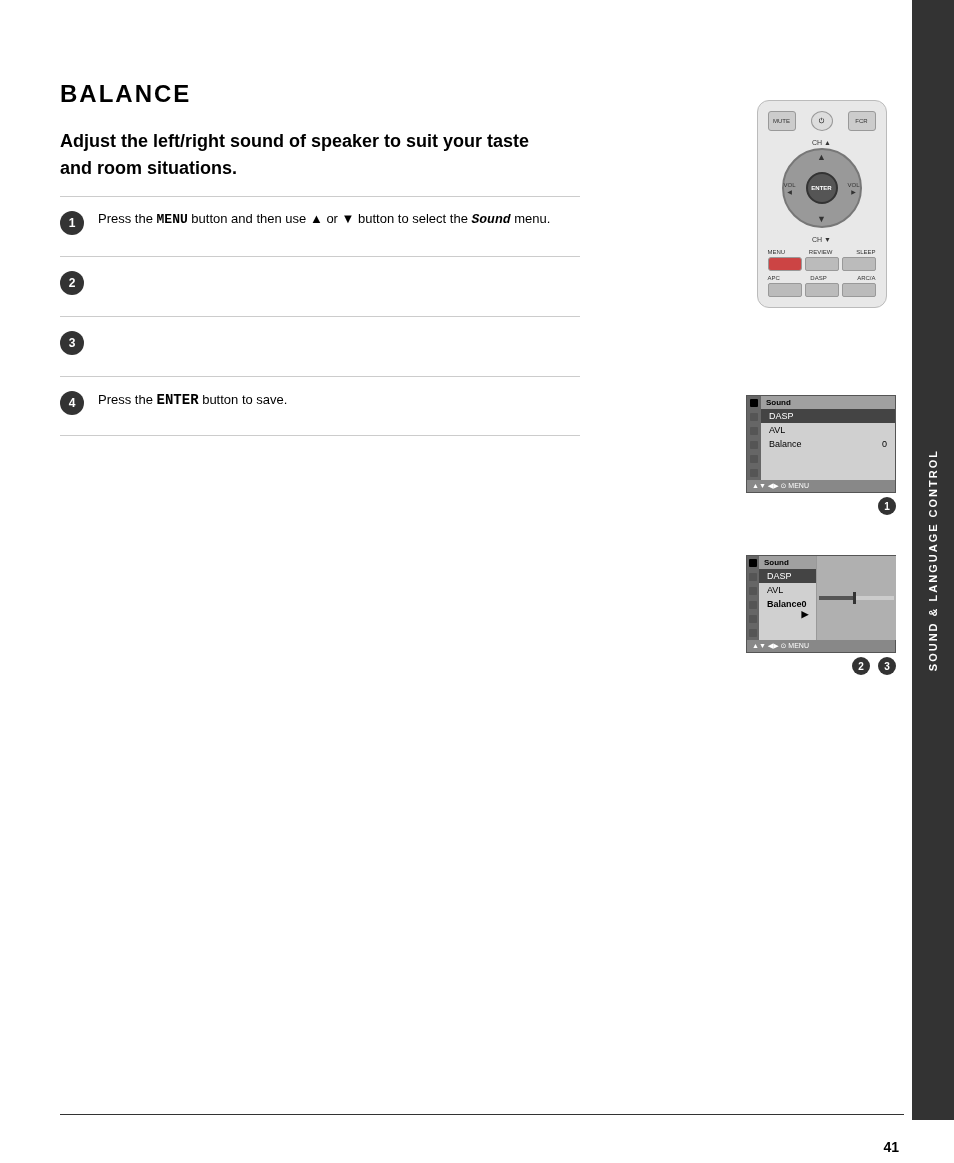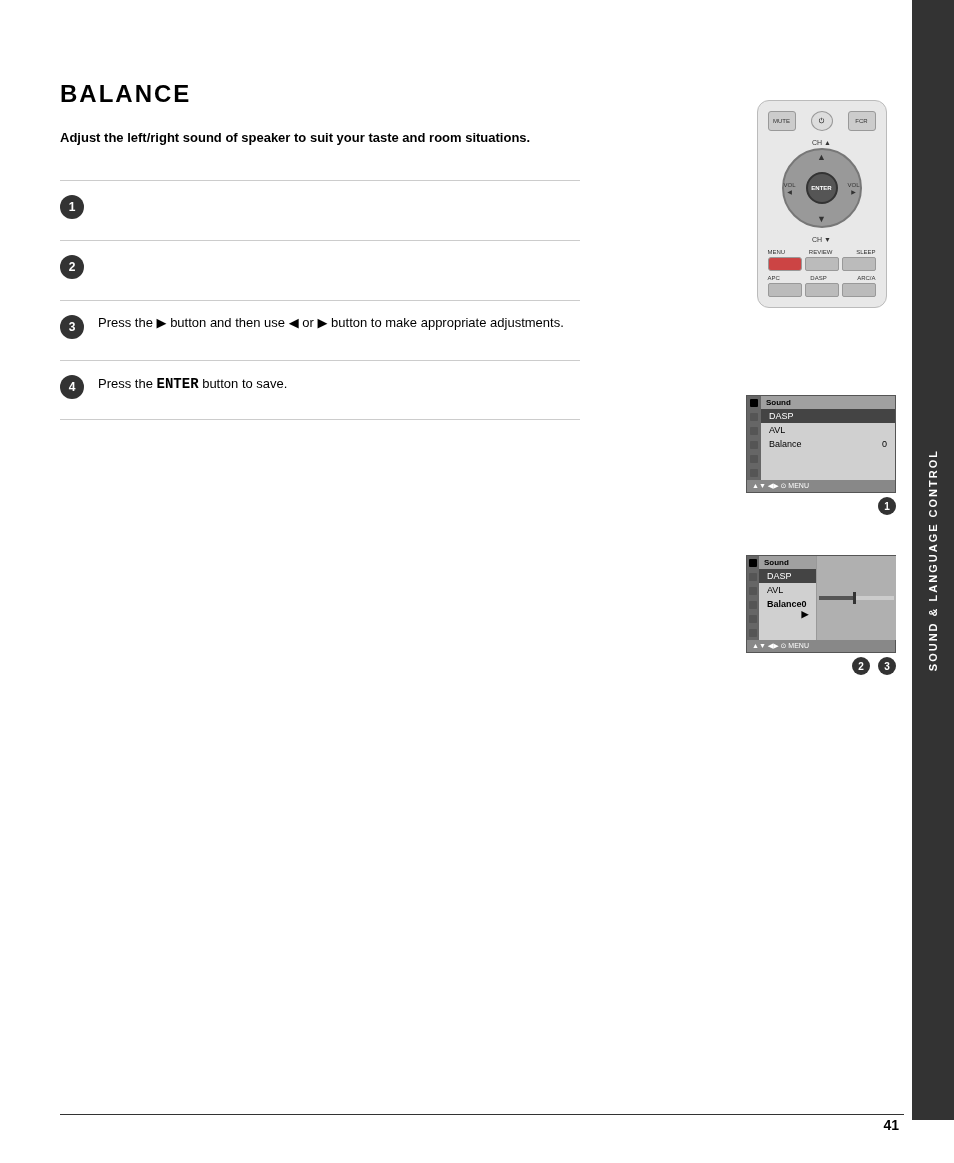--- a/index.html
+++ b/index.html
@@ -40,21 +40,21 @@
       bottom: 48px;
       left: 60px;
       right: 50px;
       height: 1px;
       background: #333;
     }
 
     
     .page-number {
       position: absolute;
-      bottom: 30px;
+      bottom: 8px;
       right: 55px;
       font-size: 14px;
       font-weight: bold;
     }
 
     
     .main-content {
       position: absolute;
       left: 60px;
       top: 80px;
@@ -65,24 +65,24 @@
     .page-title {
       font-size: 24px;
       font-weight: bold;
       letter-spacing: 2px;
       margin-bottom: 20px;
       color: #000;
     }
 
     
     .description {
-      font-size: 13px;
+      font-size: 18px;
       font-weight: bold;
       line-height: 1.5;
-      margin-bottom: 32px;
+      margin-bottom: 14px;
       max-width: 500px;
     }
 
     
     .steps-container {
       width: 520px;
     }
 
     
     .step-item {
@@ -320,31 +320,31 @@
 <div class="main-content">
 
   <h1 class="page-title">BALANCE</h1>
 
   <p class="description">Adjust the left/right sound of speaker to suit your taste and room situations.</p>
 
   <div class="steps-container">
 
     <div class="step-item">
       <div class="step-number-circle">1</div>
+      <div class="step-text">
+        Press the <b>MENU</b> button and then use ▲ or ▼ button to select the <span class="sound-label"><b><i>Sound</i></b></span> menu.
+      </div>
     </div>
 
     <div class="step-item">
       <div class="step-number-circle">2</div>
     </div>
 
     <div class="step-item">
       <div class="step-number-circle">3</div>
-      <div class="step-text">
-        Press the ▶ button and then use ◀ or ▶ button to make appropriate adjustments.
-      </div>
     </div>
 
     <div class="step-item">
       <div class="step-number-circle">4</div>
       <div class="step-text">
         Press the <span class="enter-btn"><b>ENTER</b></span> button to save.
       </div>
     </div>
 
   </div>

